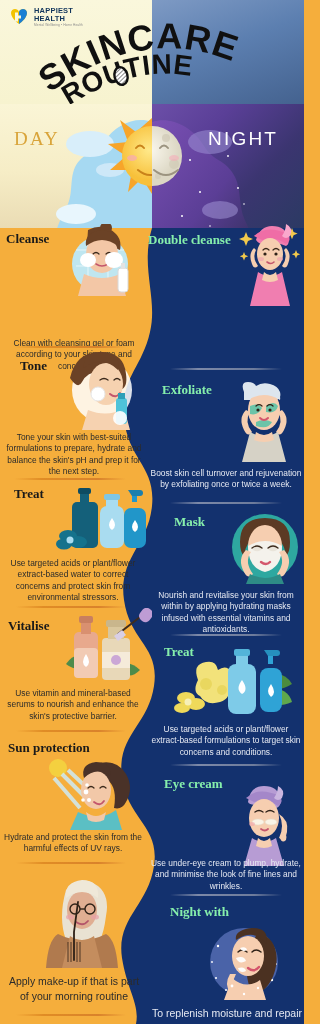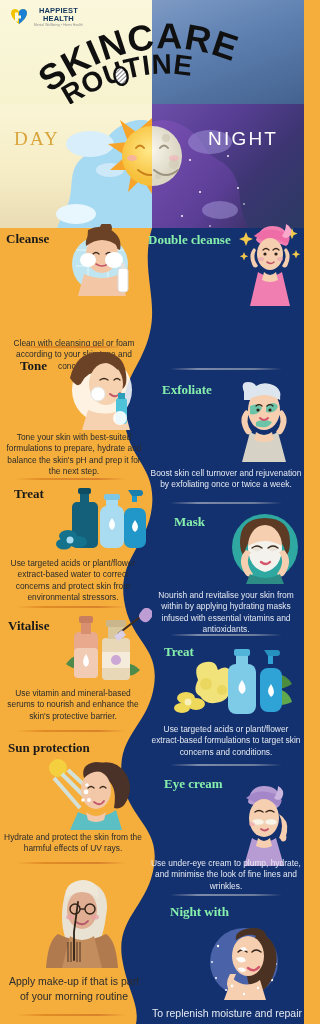--- a/index.html
+++ b/index.html
@@ -13,21 +13,21 @@
   .page { position:relative; width:304px; height:1024px; overflow:hidden; }
 
   
   .header { position:absolute; left:0; top:0; width:304px; height:104px; overflow:hidden; }
   .header .hd-left { position:absolute; left:0; top:0; width:152px; height:104px;
      background:linear-gradient(180deg,#FAF7DC 0%,#F7F3CF 100%); }
   .header .hd-right { position:absolute; left:152px; top:0; width:152px; height:104px;
      background:linear-gradient(160deg,#7E9AC4 0%,#5C7FB0 45%,#44628F 100%); }
   .logo { position:absolute; left:8px; top:6px; display:flex; align-items:center; gap:4px; z-index:6;}
   .logo-mark { width:22px; height:22px; position:relative; }
-  .logo-txt { line-height:1;text-align:center; }
+  .logo-txt { line-height:1; }
   .logo-txt .l1 { font-size:7.5px; font-weight:bold; color:#12355B; letter-spacing:.2px; display:block;}
   .logo-txt .l2 { font-size:7.5px; font-weight:bold; color:#12355B; letter-spacing:.2px; display:block;}
   .logo-txt .l3 { font-size:3.2px; color:#8d8d8d; display:block; margin-top:1.5px; letter-spacing:.1px;}
 
   .title-wrap { position:absolute; left:0; top:14px; width:304px; height:92px; z-index:5; }
   .title-wrap svg { display:block; }
 
   
   .banner { position:absolute; left:0; top:104px; width:304px; height:124px; overflow:hidden; }
   .bn-left { position:absolute; left:0; top:0; width:152px; height:124px;

